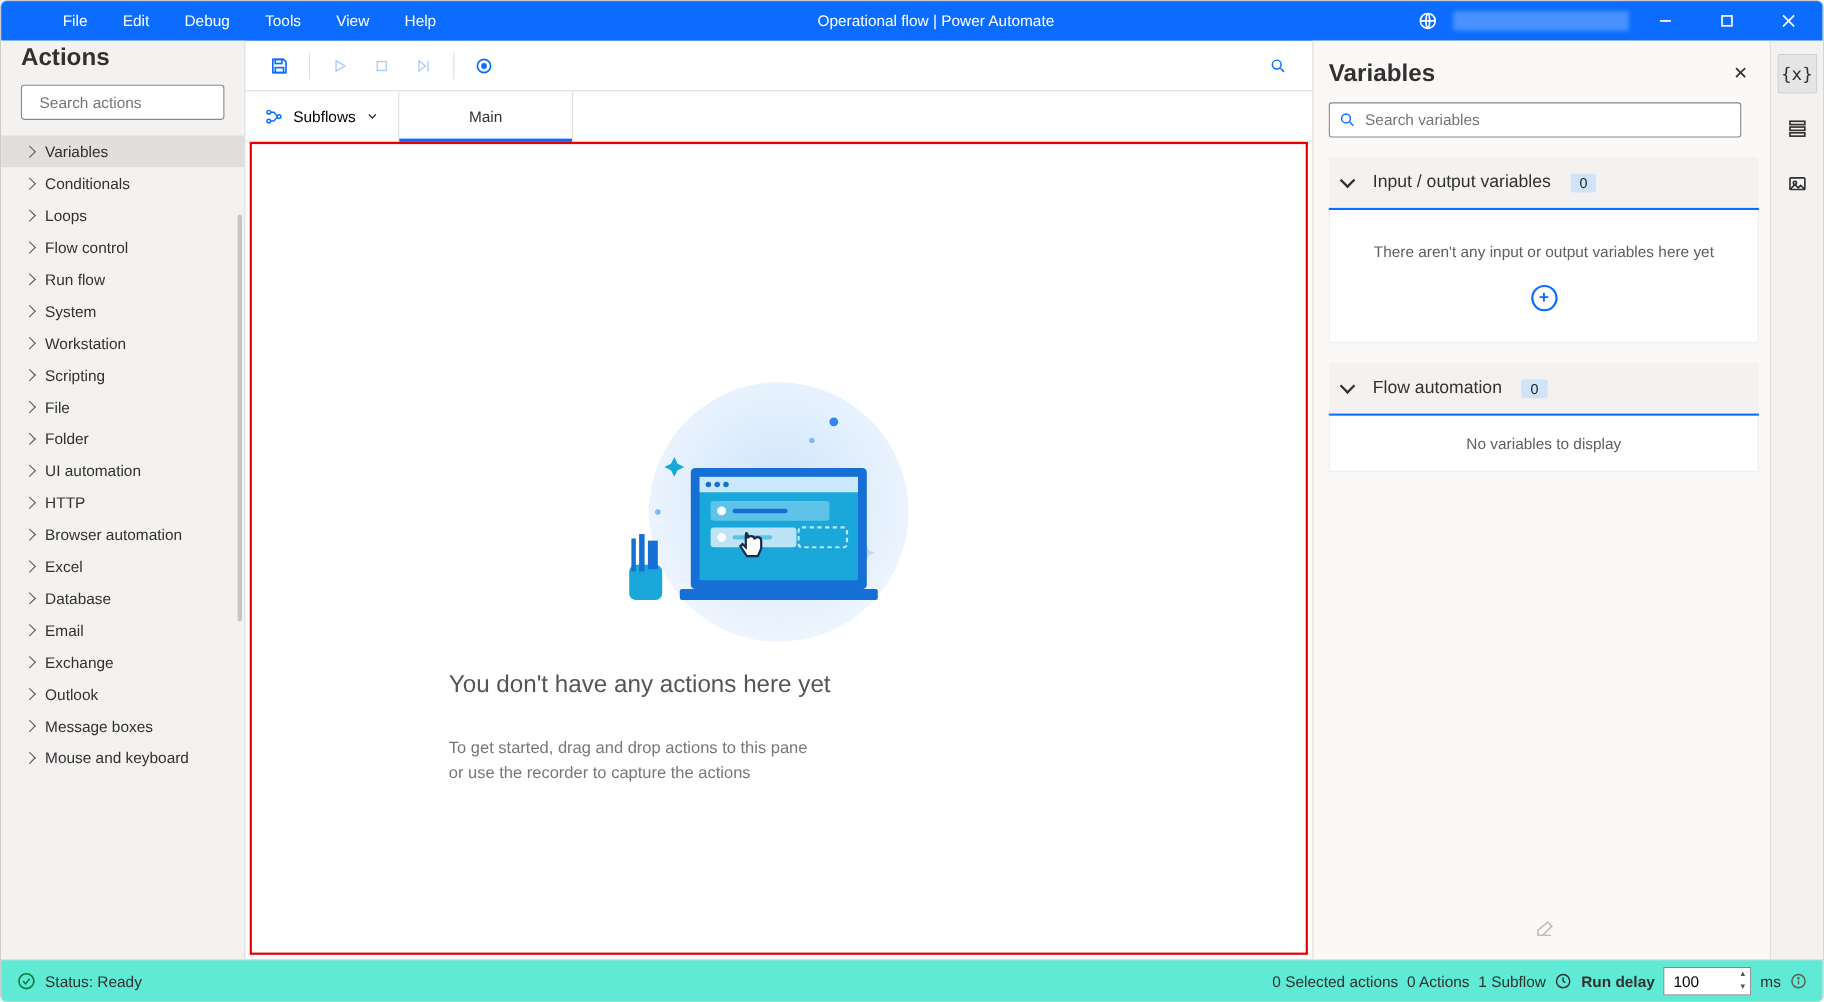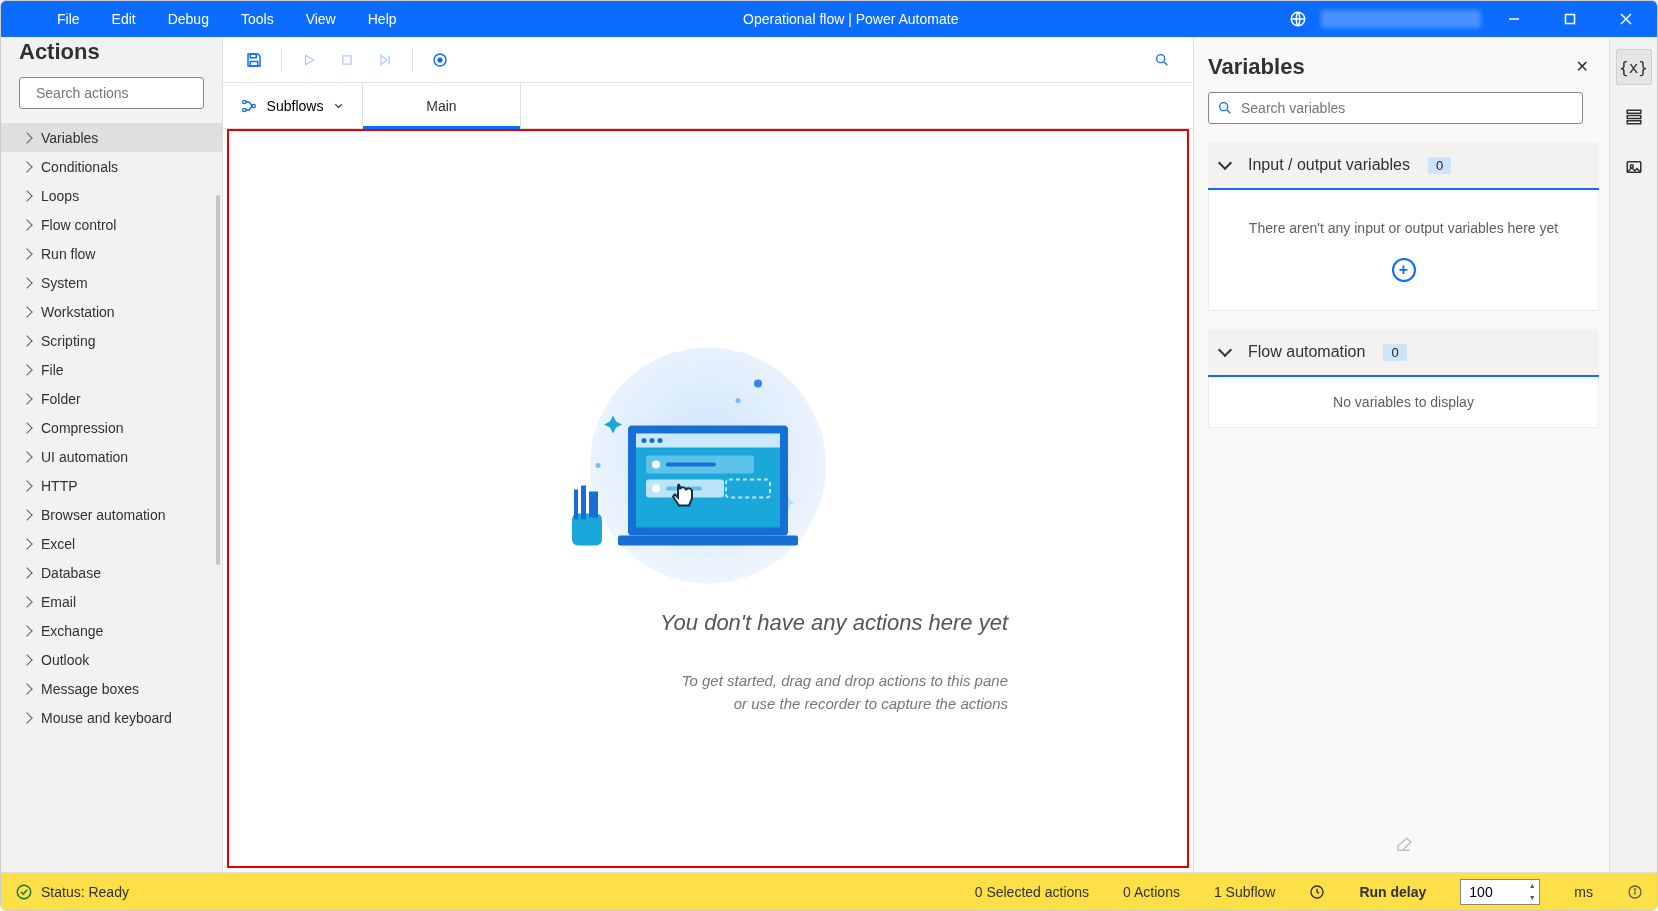--- a/index.html
+++ b/index.html
@@ -33,21 +33,21 @@
 .toolbar { height:46px; border-bottom:1px solid #e1dfdd; display:flex; align-items:center; padding:0 14px; gap:4px; }
 .tb-btn { width:34px; height:34px; display:flex; align-items:center; justify-content:center; cursor:pointer; }
 .tb-sep { width:1px; height:24px; background:#e1dfdd; margin:0 6px; }
 .tb-spacer { flex:1; }
 .tabs-row { height:46px; border-bottom:1px solid #e1dfdd; display:flex; align-items:stretch; }
 .subflows-btn { width:140px; border-right:1px solid #e1dfdd; display:flex; align-items:center; justify-content:center; gap:10px; font-size:14px; cursor:pointer; }
 .tab { width:158px; border-right:1px solid #e1dfdd; display:flex; align-items:center; justify-content:center; font-size:14px; color:#323130; cursor:pointer; position:relative; }
 .tab.active::after { content:""; position:absolute; left:0; right:0; bottom:-1px; height:3px; background:#0b6cff; }
 .canvas { flex:1; position:relative; }
 .red-box { position:absolute; left:4px; top:0; right:4px; bottom:4px; border:2px solid #e60000; }
-.empty-state { position:absolute; top:54%; left:50%; transform:translate(-50%,-50%); text-align:right; width:600px;font-style:italic; }
+.empty-state { position:absolute; top:54%; left:50%; transform:translate(-50%,-50%); text-align:left; width:600px; }
 .empty-title { font-size:22px; color:#555; margin-top:24px; }
 .empty-sub { font-size:15px; color:#777; margin-top:34px; line-height:1.5; }
 .illus { margin:0 auto 10px; }
 
 
 .right-panel { width:416px; background:#faf9f8; border-left:1px solid #e1dfdd; padding:14px 10px 10px 14px; display:flex; flex-direction:column; }
 .rp-head { display:flex; align-items:center; justify-content:space-between; margin-bottom:10px; padding-right:4px; }
 .rp-title { font-size:22px; font-weight:600; color:#323130; }
 .close-x { font-size:16px; padding:6px; cursor:pointer; color:#323130; }
 .var-group { background:#f3f2f1; border-radius:2px; margin-top:18px; }
@@ -58,21 +58,21 @@
 .add-btn { margin-top:22px; display:inline-flex; width:24px; height:24px; border:2px solid #0b6cff; border-radius:50%; align-items:center; justify-content:center; color:#0b6cff; font-size:16px; font-weight:bold; cursor:pointer; }
 .vg-body.flowvars { padding:17px 10px; }
 .erase-btn { margin-top:auto; align-self:center; padding:8px; opacity:.5; }
 
 
 .right-rail { width:48px; background:#f3f2f1; border-left:1px solid #e1dfdd; display:flex; flex-direction:column; align-items:center; padding-top:12px; gap:14px; }
 .rail-btn { width:36px; height:36px; display:flex; align-items:center; justify-content:center; cursor:pointer; font-size:16px; color:#323130; border-radius:2px; }
 .rail-btn.active { background:#e5e5e5; border:1px solid #d0d0d0; }
 
 
-.statusbar { height:38px; border-top:1px solid #e1dfdd; background:#fde047; display:flex; align-items:center; padding:0 14px; font-size:14px; color:#323130; gap:34px; }
+.statusbar { height:38px; border-top:1px solid #e1dfdd; background:#5eead4; display:flex; align-items:center; padding:0 14px; font-size:14px; color:#323130; gap:8px; }
 .sb-left { display:flex; align-items:center; gap:8px; }
 .sb-spacer { flex:1; }
 .delay-input { width:80px; height:26px; border:1px solid #8a8886; padding:0 18px 0 8px; font-size:14px; position:relative; }
 .spinner-wrap { position:relative; display:inline-block; }
 .spinner-btns { position:absolute; right:1px; top:1px; bottom:1px; width:14px; display:flex; flex-direction:column; }
 .spinner-btns div { flex:1; font-size:7px; display:flex; align-items:center; justify-content:center; cursor:pointer; color:#555; }
 
 svg { display:block; }
 </style>
 </head>
@@ -159,24 +159,20 @@
           <span class="chev"></span>
           <span>Scripting</span>
         </div>
         <div class="action-item">
           <span class="chev"></span>
           <span>File</span>
         </div>
         <div class="action-item">
           <span class="chev"></span>
           <span>Folder</span>
-        </div>
-        <div class="action-item">
-          <span class="chev"></span>
-          <span>Compression</span>
         </div>
         <div class="action-item">
           <span class="chev"></span>
           <span>UI automation</span>
         </div>
         <div class="action-item">
           <span class="chev"></span>
           <span>HTTP</span>
         </div>
         <div class="action-item">

